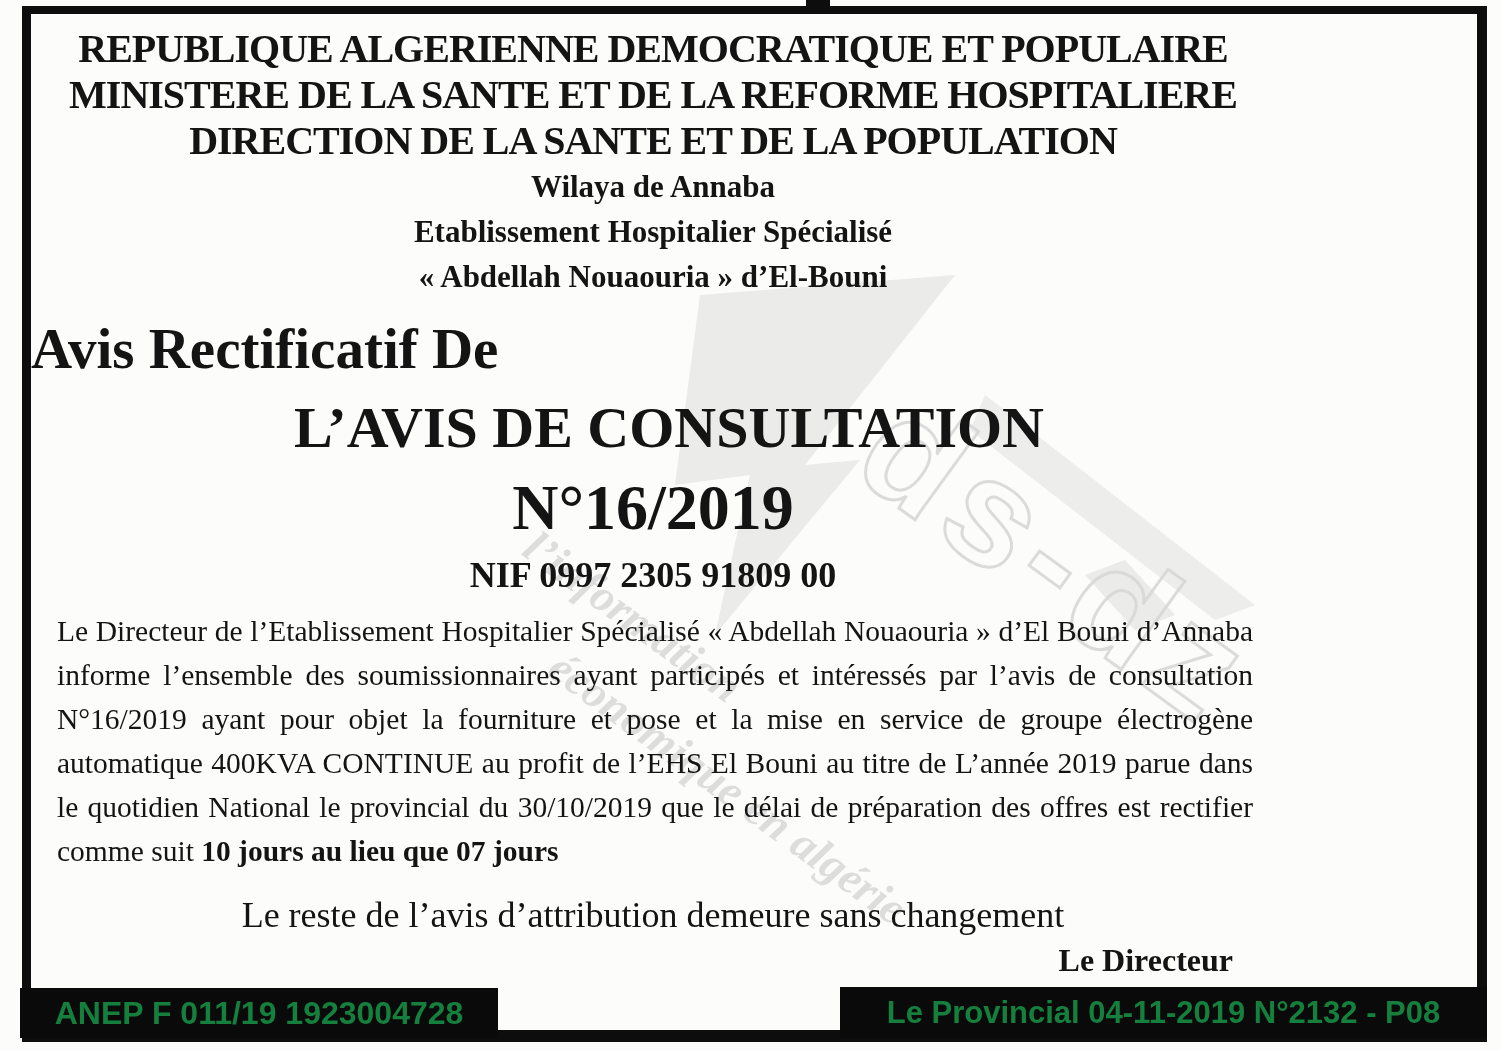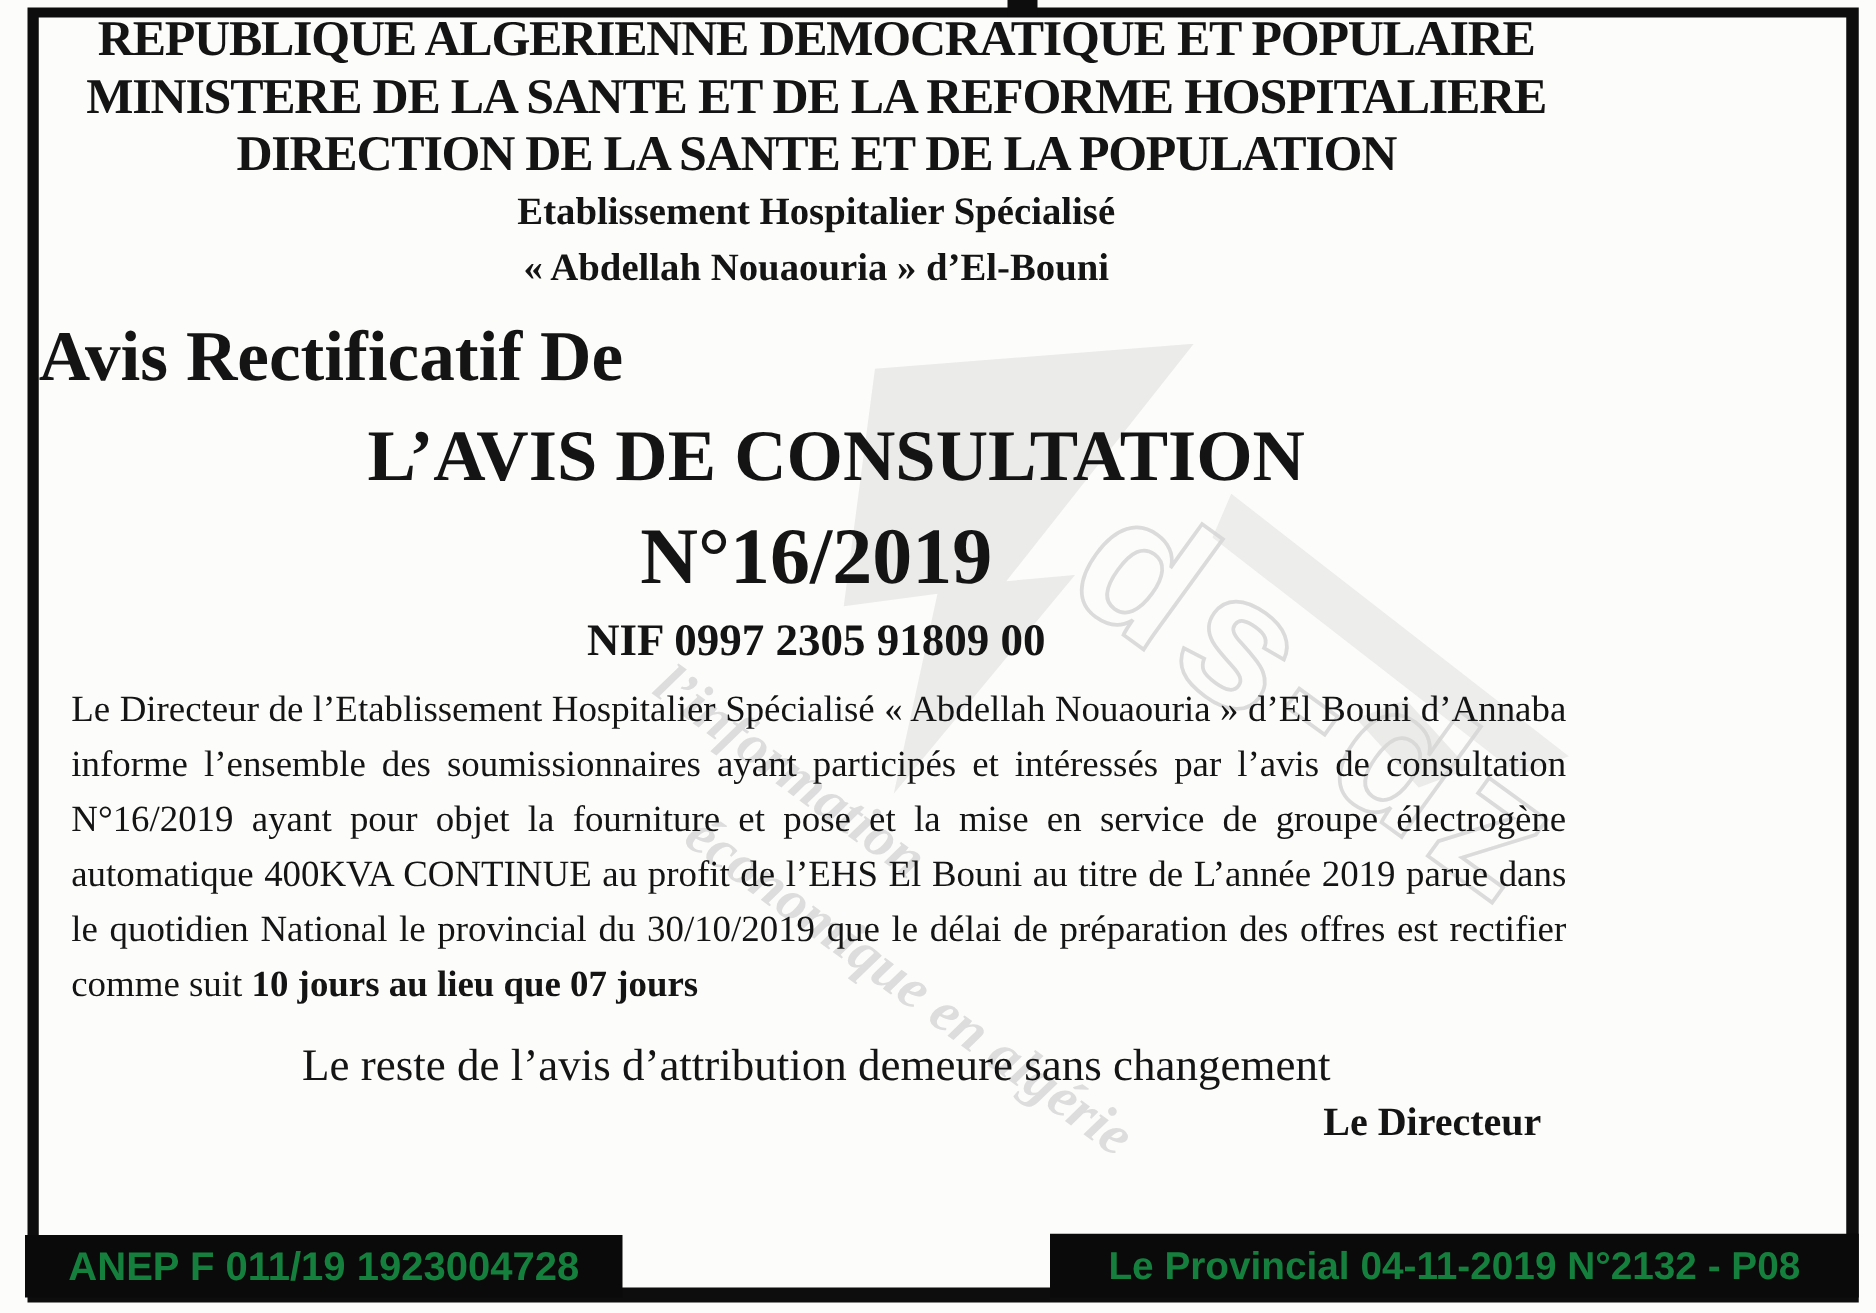--- a/index.html
+++ b/index.html
@@ -13,21 +13,21 @@
     position:absolute;left:22px;top:6px;width:1465px;height:1036px;
     box-sizing:border-box;
     border-left:9px solid #0d0d0d;
     border-top:8px solid #0d0d0d;
     border-right:10px solid #0d0d0d;
     border-bottom:12px solid #0d0d0d;
     background:transparent;
     z-index:1;
   }
   .content{
-    position:absolute;left:31px;top:8px;width:1244px;z-index:2;
+    position:absolute;left:31px;top:26px;width:1244px;z-index:2;
   }
   .hline{
     text-align:center;font-weight:bold;font-size:40px;line-height:46px;
     letter-spacing:-1px;white-space:nowrap;
   }
   .subline{
     text-align:center;font-weight:bold;font-size:31px;line-height:45px;
     white-space:nowrap;
   }
   .title1{
@@ -105,20 +105,21 @@
 <div class="frame"></div>
 
 <div class="artifact-top"></div>
 
 <div class="content">
 
   <div class="hline">REPUBLIQUE ALGERIENNE DEMOCRATIQUE ET POPULAIRE</div>
   <div class="hline">MINISTERE DE LA SANTE ET DE LA REFORME HOSPITALIERE</div>
   <div class="hline">DIRECTION DE LA SANTE ET DE LA POPULATION</div>
 
+  <div class="subline">Wilaya de Annaba</div>
   <div class="subline">Etablissement Hospitalier Spécialisé</div>
   <div class="subline">« Abdellah Nouaouria » d’El-Bouni</div>
 
   <div class="title1">Avis Rectificatif De</div>
   <div class="title2">L’AVIS DE CONSULTATION</div>
   <div class="title3">N°16/2019</div>
 
   <div class="nif">NIF 0997 2305 91809 00</div>
 
   <p class="bodytext"><span>Le Directeur de l’Etablissement Hospitalier Spécialisé « Abdellah Nouaouria » d’El Bouni d’Annaba informe l’ensemble des soumissionnaires ayant participés et intéressés par l’avis de consultation N°16/2019 ayant pour objet la fourniture et pose et la mise en service de groupe électrogène automatique 400KVA CONTINUE au profit de l’EHS El Bouni au titre de L’année 2019 parue dans le quotidien National le provincial du 30/10/2019 que le délai de préparation des offres est rectifier comme suit </span><strong>10 jours au lieu que 07 jours</strong></p>

